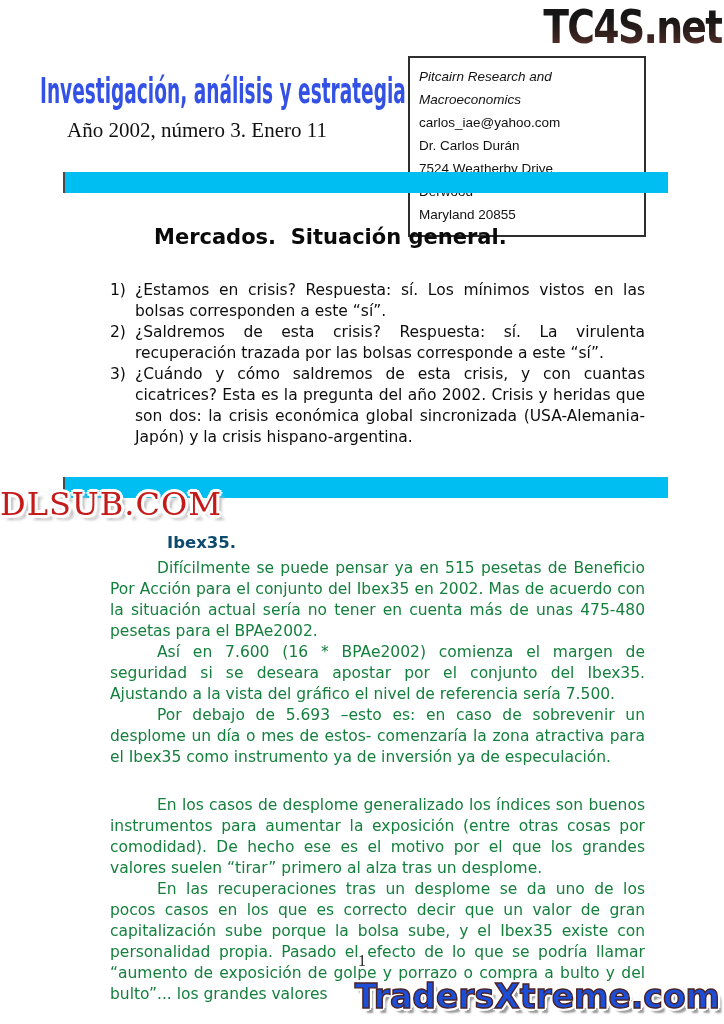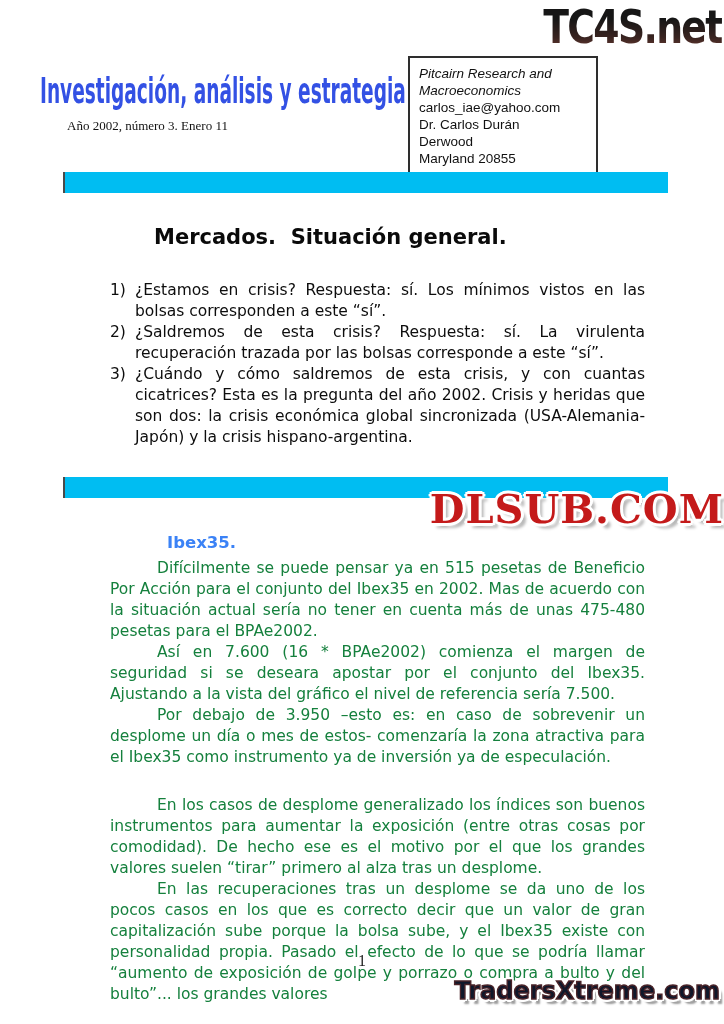--- a/index.html
+++ b/index.html
@@ -23,28 +23,28 @@
   
   .masthead {
     position:absolute; left:40px; top:72px;
     font-weight:bold; font-size:35px; line-height:1.1;
     color:#3351e4; white-space:nowrap;
     transform:scaleX(0.53); transform-origin:0 0;
     letter-spacing:0px;
   }
   .issue {
     position:absolute; left:67px; top:118px;
-    font-family:"Liberation Serif", serif; font-size:13px; color:#111;
+    font-family:"Liberation Serif", serif; font-size:21px; color:#111;
   }
 
   
   .contact-box {
-    position:absolute; left:408px; top:56px; width:190px;
+    position:absolute; left:408px; top:56px; width:238px;
     border:2px solid #2e2e2e; padding:7px 9px 9px 9px;
-    font-family:"Liberation Sans", sans-serif; font-size:13.5px; line-height:17px;
+    font-family:"Liberation Sans", sans-serif; font-size:13.5px; line-height:23px;
     background:#fff;
   }
   .contact-box .org { font-style:italic; }
 
   
   .bar {
     position:absolute; left:63px; width:605px; height:21px;
     background:#00bdf2; border-left:2px solid #4a4a4a;
   }
   .bar1 { top:172px; }
@@ -60,72 +60,73 @@
   .qlist {
     position:absolute; left:110px; top:280px; width:535px;
     font-size:15.5px; line-height:21px; color:#0d0d0d;
   }
   .qitem { display:flex; }
   .qnum { flex:0 0 25px; }
   .qtxt { flex:1; text-align:justify; }
 
   
   .dlsub {
-    position:absolute; left:0; right:0; top:485px; text-align:right;
-    font-family:"DejaVu Serif", serif; font-weight:bold;
-    font-size:40px; letter-spacing:1px; color:#c41a1a; white-space:nowrap;
+    position:absolute; left:0; right:0; top:485px; text-align:left;
+    font-family:"DejaVu Serif", serif; font-weight:normal;
+    font-size:32px; letter-spacing:1px; color:#c41a1a; white-space:nowrap;
     text-shadow:
       -2px -2px 0 #fff, 2px -2px 0 #fff, -2px 2px 0 #fff, 2px 2px 0 #fff,
       -3px 0 0 #fff, 3px 0 0 #fff, 0 -3px 0 #fff, 0 3px 0 #fff,
       5px 5px 3px #b8b8b8;
   }
 
   .h-ibex {
     position:absolute; left:167px; top:533px;
-    font-size:16.5px; font-weight:bold; color:#3b82f6;
+    font-size:16.5px; font-weight:bold; color:#0c4a6e;
   }
 
   
   .bodytext {
     position:absolute; left:110px; top:558px; width:535px;
     font-size:15.5px; line-height:21px; color:#15803d; text-align:justify;
   }
   .bodytext p { text-indent:47px; margin:0; }
   .bodytext p.gap { margin-top:27px; }
 
   
   .pagenum {
     position:absolute; left:0; right:0; top:952px; text-align:center;
     font-family:"Liberation Serif", serif; font-size:16px; color:#222;
   }
   .tx-logo {
     position:absolute; right:4px; top:977px;
     font-family:"DejaVu Sans", sans-serif; font-weight:bold;
-    font-size:24px; letter-spacing:0px; white-space:nowrap;
-    color:#0f172a; -webkit-text-stroke:1.4px #4a2328;
+    font-size:33px; letter-spacing:0px; white-space:nowrap;
+    color:#1d4ed8; -webkit-text-stroke:1.4px #4a2328;
     text-shadow:
       -2px -2px 0 #fff, 2px -2px 0 #fff, -2px 2px 0 #fff, 2px 2px 0 #fff,
       -3px 0 0 #fff, 3px 0 0 #fff, 0 -3px 0 #fff, 0 3px 0 #fff,
       4px 5px 2px #9a9a9a;
   }
 </style>
 </head>
 <body>
 
 <div class="page">
 
   <div class="tc4s">TC4S.net</div>
 
   <div class="masthead">Investigación, análisis y estrategia</div>
   <div class="issue">Año 2002, número 3. Enero 11</div>
 
   <div class="contact-box">
     <div class="org">Pitcairn Research and Macroeconomics</div>
     <div>carlos_iae@yahoo.com</div>
     <div>Dr. Carlos Durán</div>
+    <div>7524 Weatherby Drive</div>
     <div>Derwood</div>
     <div>Maryland 20855</div>
   </div>
 
   <div class="bar bar1"></div>
 
   <div class="h-mercados">Mercados.&nbsp; Situación general.</div>
 
   <div class="qlist">
     <div class="qitem">
@@ -143,21 +144,21 @@
   </div>
 
   <div class="bar bar2"></div>
   <div class="dlsub">DLSUB.COM</div>
 
   <div class="h-ibex">Ibex35.</div>
 
   <div class="bodytext">
     <p>Difícilmente se puede pensar ya en 515 pesetas de Beneficio Por Acción para el conjunto del Ibex35 en 2002. Mas de acuerdo con la situación actual sería no tener en cuenta más de unas 475-480 pesetas para el BPAe2002.</p>
     <p>Así en 7.600 (16 * BPAe2002) comienza el margen de seguridad si se deseara apostar por el conjunto del Ibex35. Ajustando a la vista del gráfico el nivel de referencia sería 7.500.</p>
-    <p>Por debajo de 3.950 –esto es: en caso de sobrevenir un desplome un día o mes de estos- comenzaría la zona atractiva para el Ibex35 como instrumento ya de inversión ya de especulación.</p>
+    <p>Por debajo de 5.693 –esto es: en caso de sobrevenir un desplome un día o mes de estos- comenzaría la zona atractiva para el Ibex35 como instrumento ya de inversión ya de especulación.</p>
     <p class="gap">En los casos de desplome generalizado los índices son buenos instrumentos para aumentar la exposición (entre otras cosas por comodidad). De hecho ese es el motivo por el que los grandes valores suelen “tirar” primero al alza tras un desplome.</p>
     <p>En las recuperaciones tras un desplome se da uno de los pocos casos en los que es correcto decir que un valor de gran capitalización sube porque la bolsa sube, y el Ibex35 existe con personalidad propia. Pasado el efecto de lo que se podría llamar “aumento de exposición de golpe y porrazo o compra a bulto y del bulto”... los grandes valores</p>
   </div>
 
   <div class="pagenum">1</div>
   <div class="tx-logo">TradersXtreme.com</div>
 
 </div>
 
 </body></html>

